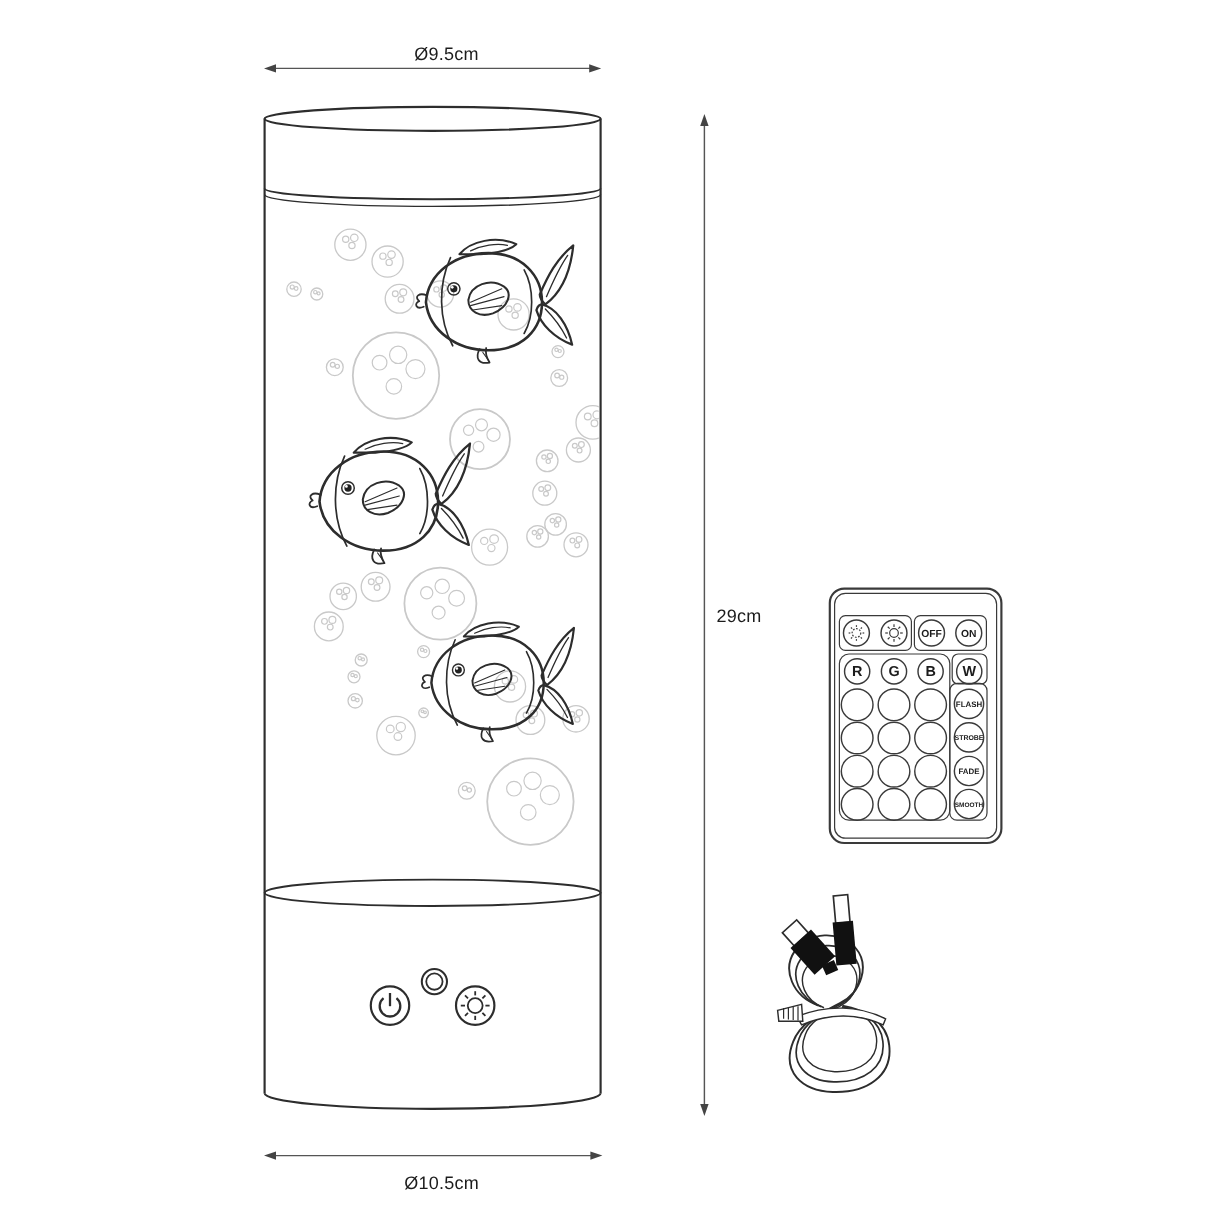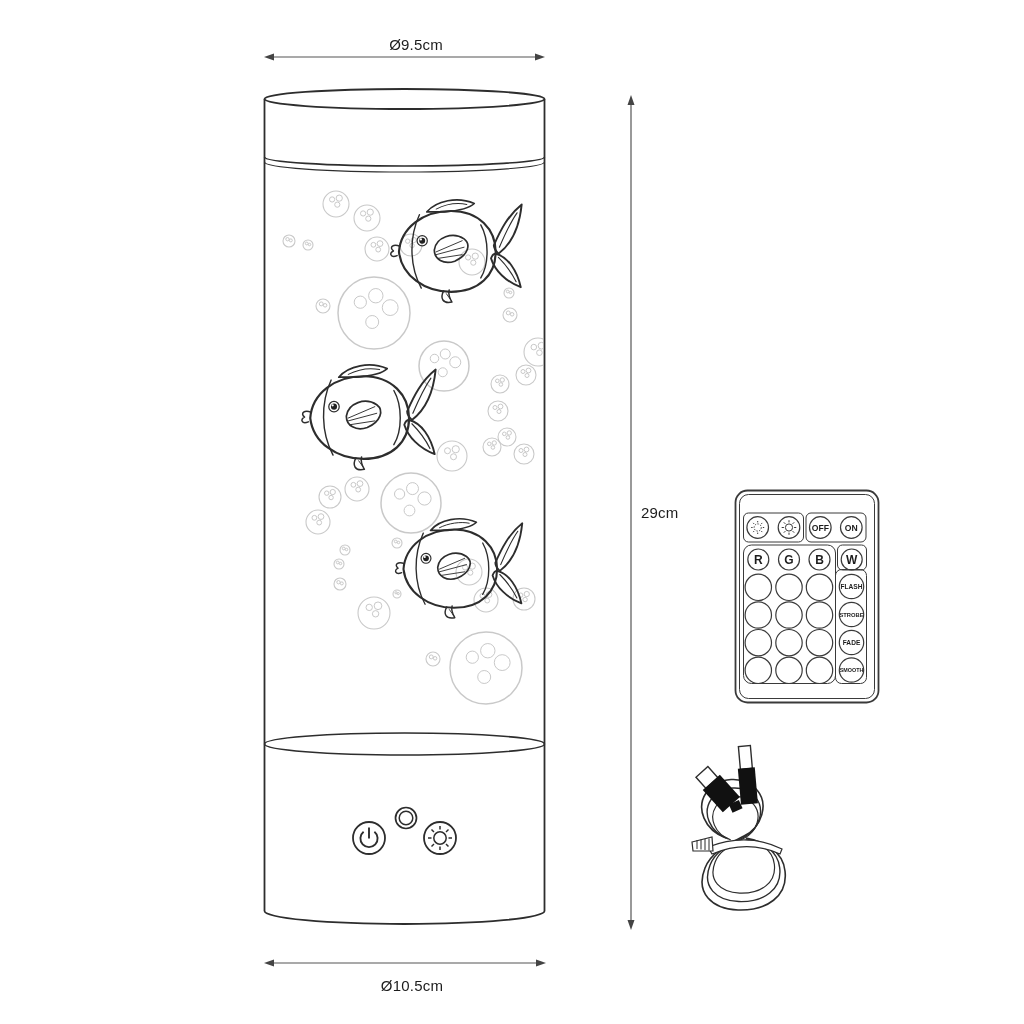--- a/index.html
+++ b/index.html
@@ -1,17 +1,17 @@
 <!DOCTYPE html>
 <html><head>
 <meta charset="utf-8">
 <style>
   html,body{margin:0;padding:0;background:#ffffff;}
   .canvas{position:relative;width:892px;height:1024px;background:#ffffff;overflow:hidden;
-          font-family:"Liberation Sans", sans-serif;padding-left:44px;}
+          font-family:"Liberation Sans", sans-serif;}
   svg text{font-family:"Liberation Sans", sans-serif;fill:#1c1c1c;}
   .dim-label{font-size:15px;font-weight:500;letter-spacing:.2px;}
   .btn-letter{font-size:12px;font-weight:700;}
   .btn-word{font-weight:700;}
 </style>
 </head>
 <body>
 
 <div class="canvas">
 <svg width="1024" height="1024" viewBox="0 0 1024 1024">

